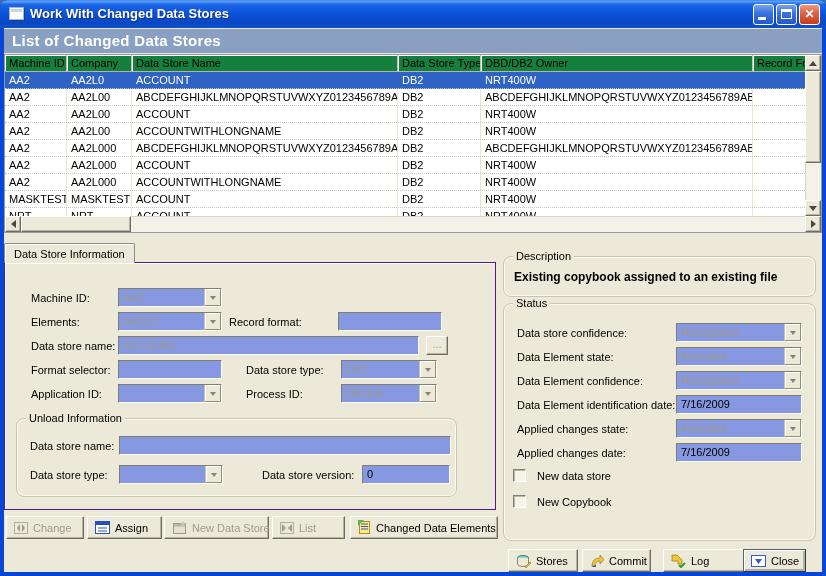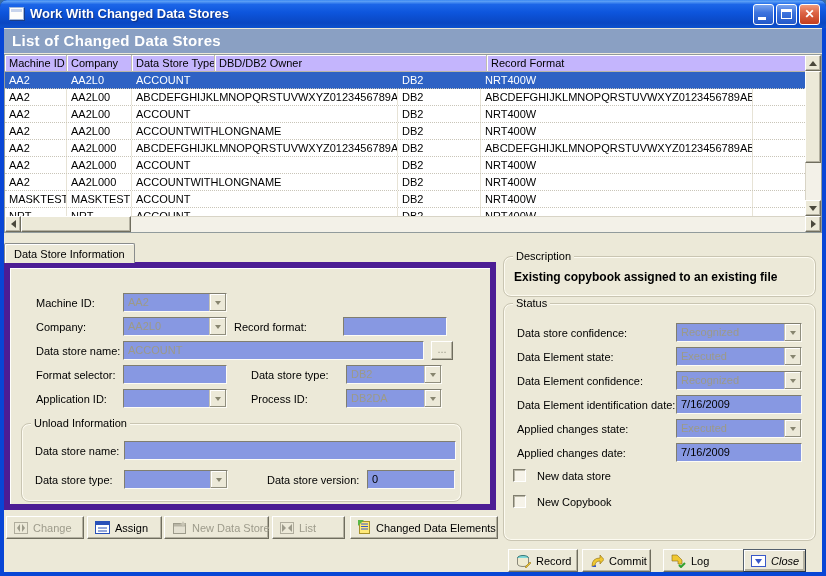--- a/index.html
+++ b/index.html
@@ -17,21 +17,21 @@
   .tb.cls{background:linear-gradient(180deg,#F09B7C 0%,#DD6547 40%,#C23D1D 100%);}
   .tb .minbar{position:absolute;left:4px;bottom:4px;width:8px;height:3px;background:#fff;}
   .tb .maxbox{position:absolute;left:4px;top:4px;width:11px;height:10px;border:1px solid #fff;border-top:3px solid #fff;}
   .tb .xglyph{position:absolute;left:0;top:2px;width:100%;text-align:center;color:#fff;font-size:12px;font-weight:bold;line-height:15px;}
   
   .client{position:absolute;left:4px;top:28px;width:818px;height:544px;background:#ECE9D8;overflow:hidden;}
   .band{position:absolute;left:0;top:1px;width:818px;height:24px;background:#8AA0C3;color:#fff;
     font-size:15px;font-weight:bold;line-height:24px;padding-left:8px;letter-spacing:.3px;}
   
   .grid{position:absolute;left:0;top:26px;width:818px;height:179px;border:1px solid #919B9C;background:#fff;}
-  .ghead{position:absolute;left:0;top:0;right:16px;height:17px;display:flex;background:#c4b5fd;}
+  .ghead{position:absolute;left:0;top:0;right:16px;height:17px;display:flex;background:#15803d;}
   .hc{height:17px;font-size:11px;line-height:16px;color:#000;padding-left:4px;white-space:nowrap;overflow:hidden;
     border-right:1px solid #C2BEB0;box-shadow:inset 0 1px 0 #FFF,inset 1px 0 0 #FFF;border-bottom:1px solid #B8B4A6;}
   .gbody{position:absolute;left:0;top:17px;right:16px;bottom:16px;overflow:hidden;background:#fff;}
   .row{display:flex;height:17px;border-bottom:1px dotted #C9C5B8;background:#fff;}
   .row .c{font-size:11px;line-height:16px;color:#000;padding-left:4px;white-space:nowrap;overflow:hidden;border-right:1px solid #E7E3D6;}
   .row.selected{background:#2E62C4;}
   .row.selected .c{color:#fff;border-right-color:#2E62C4;}
   .c0{width:62px;} .c1{width:65px;} .c2{width:266px;} .c3{width:83px;} .c4{width:272px;} .c5{flex:1;border-right:none!important;}
   
   .vscroll{position:absolute;right:0;top:0;width:16px;bottom:16px;background:#F3F1E8;border-left:1px solid #D8D4C6;}
@@ -42,39 +42,39 @@
   .sb.lft{left:0;top:-1px;} .hthumb{left:16px;top:-1px;width:110px;height:16px;} .sb.rgt{right:0;top:-1px;}
   .tri-up{width:0;height:0;border-left:4px solid transparent;border-right:4px solid transparent;border-bottom:5px solid #4A483C;}
   .tri-down{width:0;height:0;border-left:4px solid transparent;border-right:4px solid transparent;border-top:5px solid #4A483C;}
   .tri-left{width:0;height:0;border-top:4px solid transparent;border-bottom:4px solid transparent;border-right:5px solid #4A483C;}
   .tri-right{width:0;height:0;border-top:4px solid transparent;border-bottom:4px solid transparent;border-left:5px solid #4A483C;}
   
   .tabs{position:absolute;left:0;top:215px;height:20px;display:flex;align-items:flex-end;z-index:3;}
   .tab{font-size:11px;color:#000;background:#ECE9D8;border:1px solid #898C8C;border-bottom:none;border-radius:2px 2px 0 0;
     padding:3px 9px 2px 9px;height:17px;margin-left:2px;box-shadow:inset 1px 1px 0 #FFF;}
   .tab.active{height:20px;padding-top:4px;margin-left:0;position:relative;z-index:4;}
-  .tabpage{position:absolute;left:0;top:234px;width:492px;height:248px;border:6px solid #4c1d95;background:#ECE9D8;box-shadow:inset 1px 1px 0 #FFF;}
+  .tabpage{position:absolute;left:0;top:234px;width:492px;height:248px;border:1px solid #4c1d95;background:#ECE9D8;box-shadow:inset 1px 1px 0 #FFF;}
   
   .lbl{position:absolute;font-size:11px;color:#000;white-space:nowrap;}
   .fld,.combo{position:absolute;height:19px;background:#8798E2;border:1px solid;border-color:#807E6F #FDFCF5 #FDFCF5 #807E6F;}
   .fval{display:block;font-size:11px;line-height:17px;padding-left:4px;color:#000;white-space:nowrap;overflow:hidden;}
   .fval.dim{color:#9C9A88;}
   .combo .cbtn{position:absolute;right:0;top:0;bottom:0;width:17px;background:#ECE9D8;
     border-left:1px solid #C6C3B4;box-shadow:inset -1px -1px 0 #908E7E,inset 1px 1px 0 #FFF;
     display:flex;align-items:center;justify-content:center;}
   .tri-dn-sm{width:0;height:0;border-left:3px solid transparent;border-right:3px solid transparent;border-top:4px solid #87856F;}
   .group{position:absolute;border:1px solid #C9C5B2;border-radius:8px;box-shadow:inset 0 0 0 1px #FDFBF1;}
   .glabel{position:absolute;top:-7px;left:9px;background:#ECE9D8;padding:0 3px;font-size:11px;color:#000;}
   .desctext{position:absolute;left:10px;top:13px;font-size:12px;font-weight:bold;color:#000;white-space:nowrap;}
   .cbx{position:absolute;width:13px;height:13px;background:#F6F3E9;border:1px solid;border-color:#807E6F #FFF #FFF #807E6F;box-shadow:inset 1px 1px 0 #B9B6A6;}
   
   .btn{position:absolute;height:23px;background:#ECE9D8;border:1px solid;border-color:#FFFFFF #6F6D5E #6F6D5E #FFFFFF;
     box-shadow:inset -1px -1px 0 #B4B1A1;display:flex;align-items:center;gap:5px;padding:0 7px;font-size:11px;color:#000;white-space:nowrap;}
   .btn.disabled{color:#9D9B8B;}
-  .btn.default{border-color:#54606E #2E3A48 #2E3A48 #54606E;box-shadow:inset 1px 1px 0 #FFF,inset -2px -2px 0 #B4B1A1;font-style:italic;}
+  .btn.default{border-color:#54606E #2E3A48 #2E3A48 #54606E;box-shadow:inset 1px 1px 0 #FFF,inset -2px -2px 0 #B4B1A1;}
   .btn svg{flex:0 0 auto;}
   .browse{position:absolute;height:19px;width:22px;background:#ECE9D8;border:1px solid;border-color:#FFFFFF #6F6D5E #6F6D5E #FFFFFF;
     box-shadow:inset -1px -1px 0 #B4B1A1;font-size:11px;color:#9D9B8B;text-align:center;line-height:15px;}
 </style>
 </head>
 <body>
 
 <div class="window">
   <div class="titlebar">
     <span class="appicon">
@@ -94,20 +94,21 @@
     </span>
   </div>
 
   <div class="client">
     <div class="band">List of Changed Data Stores</div>
 
     <div class="grid">
       <div class="ghead">
         <span class="hc c0">Machine ID</span>
         <span class="hc c1">Company</span>
+        <span class="hc c2">Data Store Name</span>
         <span class="hc c3">Data Store Type</span>
         <span class="hc c4">DBD/DB2 Owner</span>
         <span class="hc c5">Record Format</span>
       </div>
       <div class="gbody">
 
       <div class="row selected">
             <span class="c c0">AA2</span>
             <span class="c c1">AA2L0</span>
             <span class="c c2">ACCOUNT</span>
@@ -206,21 +207,21 @@
 
     <div class="tabpage">
       <span class="lbl" style="left:26px;top:29px">Machine ID:</span>
       <span class="combo" style="left:113px;top:25px;width:104px">
         <span class="fval dim">AA2</span>
         <span class="cbtn">
             <i class="tri-dn-sm"></i>
           </span>
       </span>
 
-      <span class="lbl" style="left:26px;top:53px">Company:</span>
+      <span class="lbl" style="left:26px;top:53px">Elements:</span>
       <span class="combo" style="left:113px;top:49px;width:104px">
         <span class="fval dim">AA2L0</span>
         <span class="cbtn">
             <i class="tri-dn-sm"></i>
           </span>
       </span>
       <span class="lbl" style="left:224px;top:53px">Record format:</span>
       <span class="fld" style="left:333px;top:49px;width:104px">
         <span class="fval"></span>
       </span>
@@ -377,21 +378,21 @@
         </svg>
       <span>Changed Data Elements</span>
     </span>
 
     <span class="btn" style="left:504px;top:521px;width:70px">
       <svg width="15" height="14" viewBox="0 0 15 14">
           <ellipse cx="7" cy="4" rx="5.5" ry="2.5" fill="#7FD8D8" stroke="#3A7A7A"></ellipse>
           <path d="M1.5 4 V10 A5.5 2.5 0 0 0 12.5 10 V4" fill="#EFEBD2" stroke="#8A887A"></path>
           <path d="M9 13 L14 8 L15 9 L10 14 Z" fill="#E8C030" stroke="#8A6A10" stroke-width="0.5"></path>
         </svg>
-      <span>Record</span>
+      <span>Stores</span>
     </span>
     <span class="btn" style="left:578px;top:521px;width:69px">
       <svg width="14" height="14" viewBox="0 0 14 14">
           <path d="M2 12 Q2 4 10 4 L10 1 L14 5.5 L10 10 L10 7 Q5 7 5 12 Z" fill="#F0C832" stroke="#8A6A10" stroke-width="0.6"></path>
           <path d="M1 13 L6 13 L6 11 Z" fill="#3858C8"></path>
         </svg>
       <span>Commit</span>
     </span>
     <span class="btn" style="left:659px;top:521px;width:84px">
       <svg width="15" height="14" viewBox="0 0 15 14">

